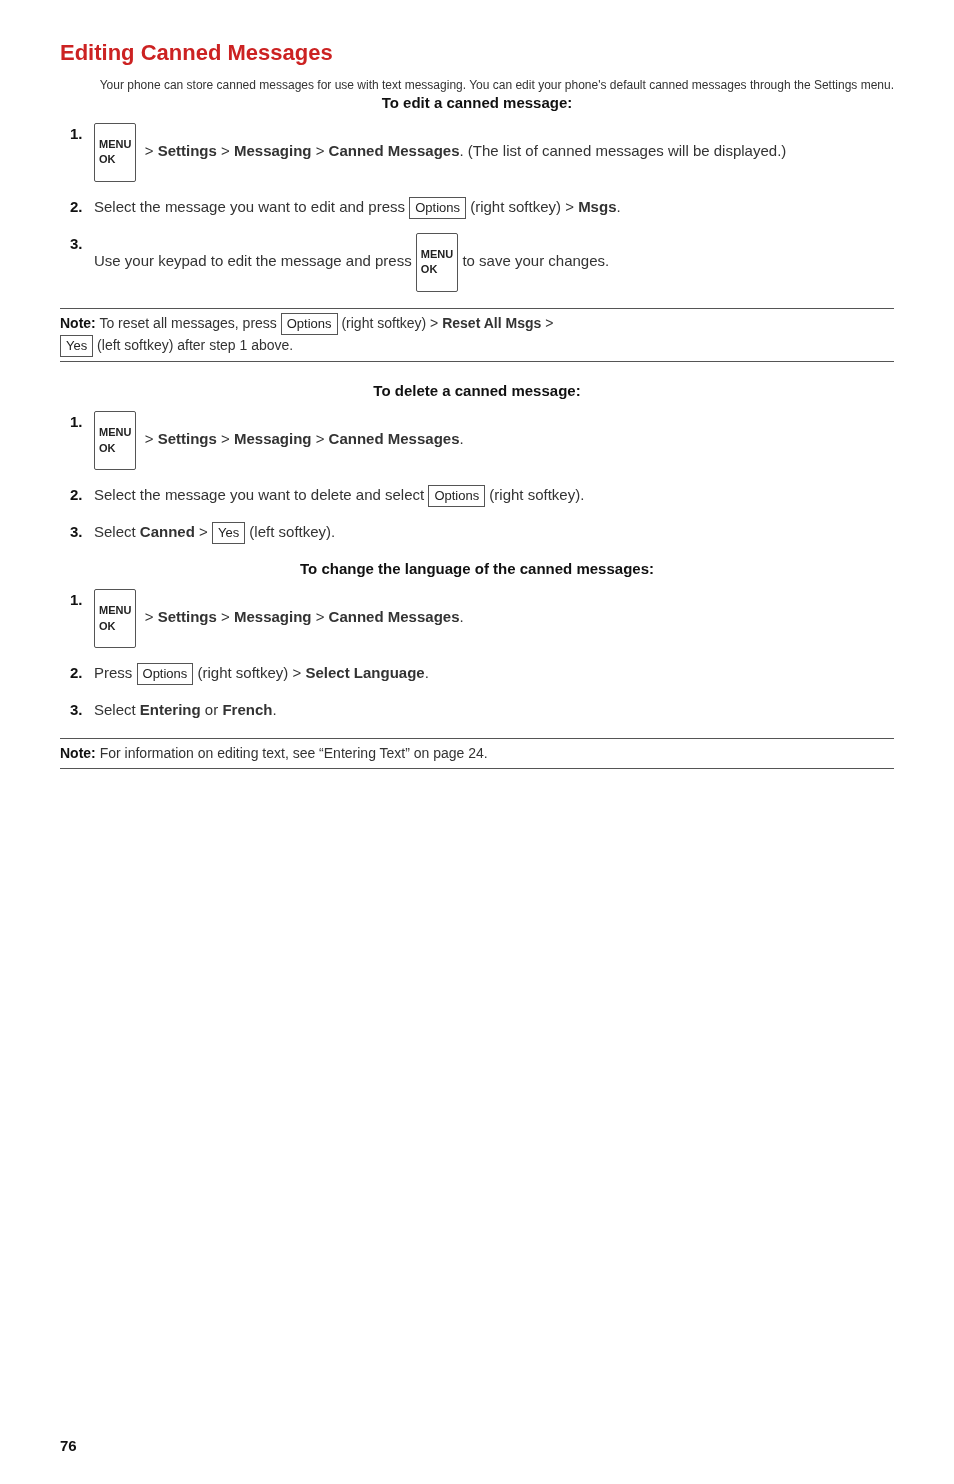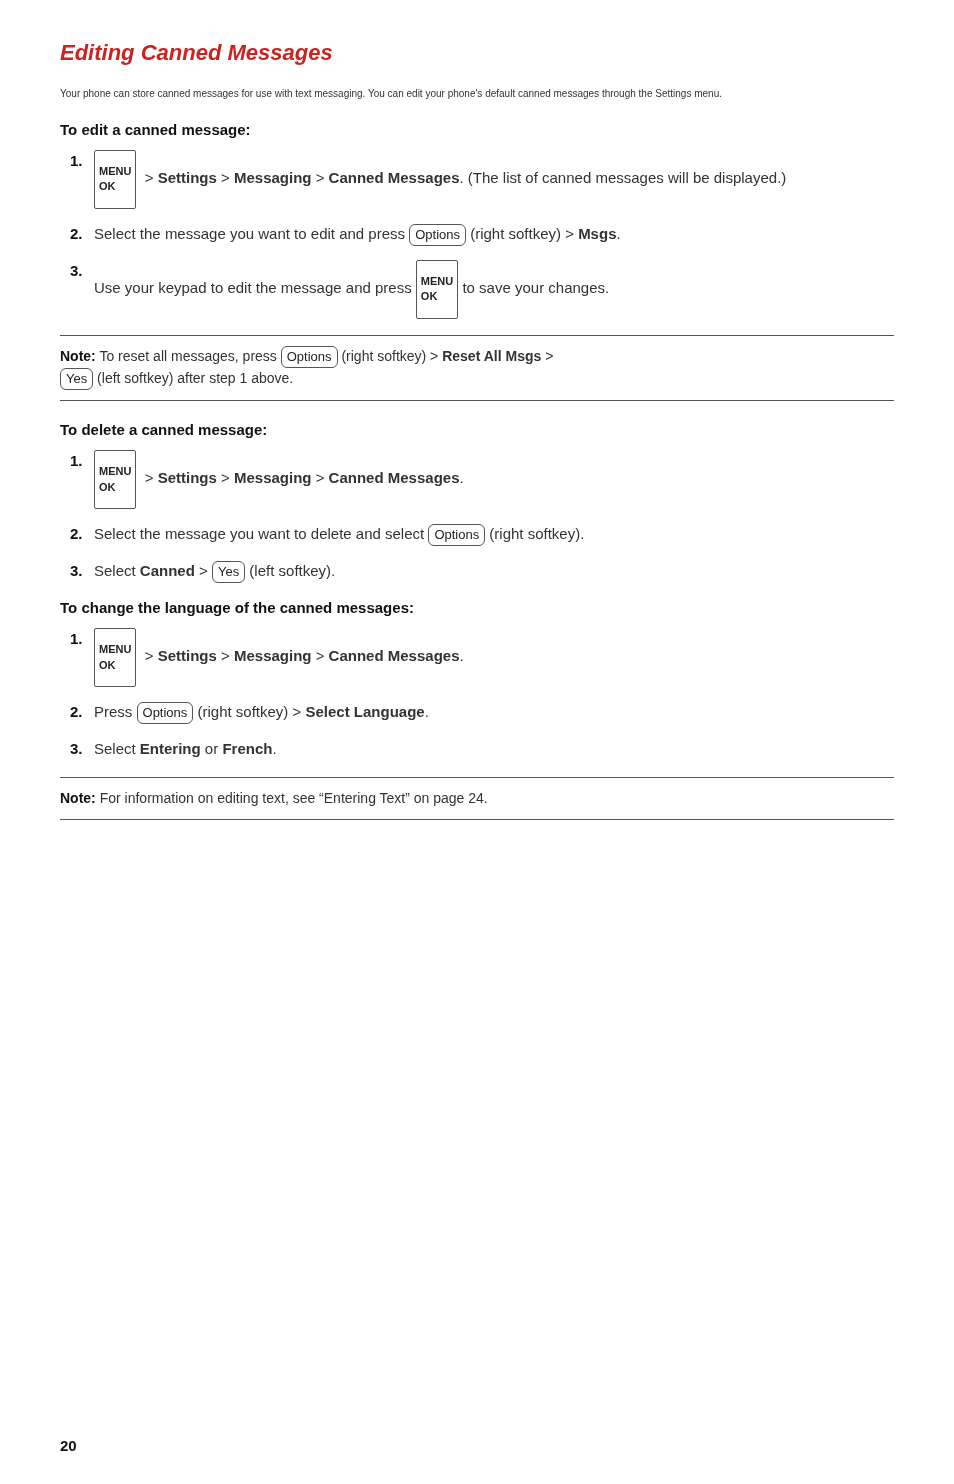--- a/index.html
+++ b/index.html
@@ -9,34 +9,34 @@
       font-size: 15px;
       color: #222;
       width: 954px;
       min-height: 1484px;
       padding: 40px 60px 60px 60px;
     }
     .page-title {
       color: #cc2222;
       font-size: 22px;
       font-weight: bold;
-      margin-bottom: 20px;
-      font-style: italic;
+      margin-bottom: 10px;
     }
     .intro-text {
-      font-size: 10px;
+      font-size: 12px;
       color: #333;
-      margin-bottom: 20px;
       line-height: 1.5;
+      text-align: right;
     }
     .section-heading {
       font-size: 15px;
       font-weight: bold;
       margin-bottom: 12px;
       color: #111;
+      text-align: center;
     }
     .steps-list {
       list-style: none;
       padding-left: 10px;
       margin-bottom: 16px;
     }
     .steps-list li {
       display: flex;
       align-items: flex-start;
       margin-bottom: 14px;
@@ -52,42 +52,42 @@
     }
     .step-content {
       flex: 1;
     }
     .btn-key {
       display: inline-block;
       border: 1.5px solid #555;
       padding: 1px 5px;
       font-size: 13px;
       font-weight: normal;
-      border-radius: 6px;
+      border-radius: 0;
       color: #222;
       background: #fff;
       line-height: 1.4;
     }
     .menu-key {
       display: inline-block;
       border: 1.5px solid #555;
       padding: 13px 4px;
       font-size: 11px;
       font-weight: bold;
       border-radius: 2px;
       color: #222;
       background: #fff;
       line-height: 1.4;
       vertical-align: middle;
     }
     .bold { font-weight: bold; }
     .note-box {
       border-top: 1.5px solid #555;
       border-bottom: 1.5px solid #555;
-      padding: 10px 0;
+      padding: 4px 0;
       margin: 10px 0 20px 0;
       font-size: 14px;
       color: #333;
       line-height: 1.5;
     }
     .note-box .note-label {
       font-weight: bold;
       color: #111;
     }
     .page-number {
@@ -182,13 +182,13 @@
       Select <span class="bold">Entering</span> or <span class="bold">French</span>.
     </span>
   </li>
 </ol>
 
 <div class="note-box">
   <span class="note-label">Note:</span>
   <span> For information on editing text, see “Entering Text” on page 24.</span>
 </div>
 
-<div class="page-number">20</div>
+<div class="page-number">76</div>
 
 </body></html>

